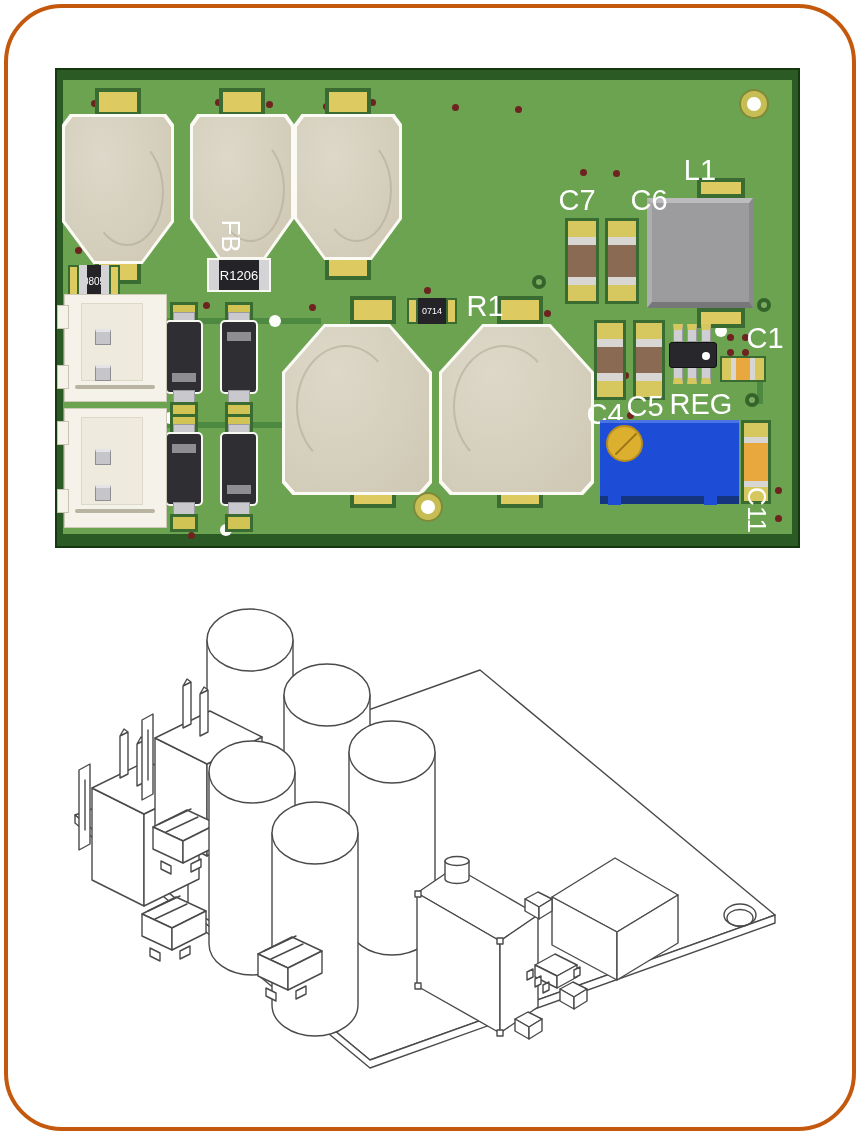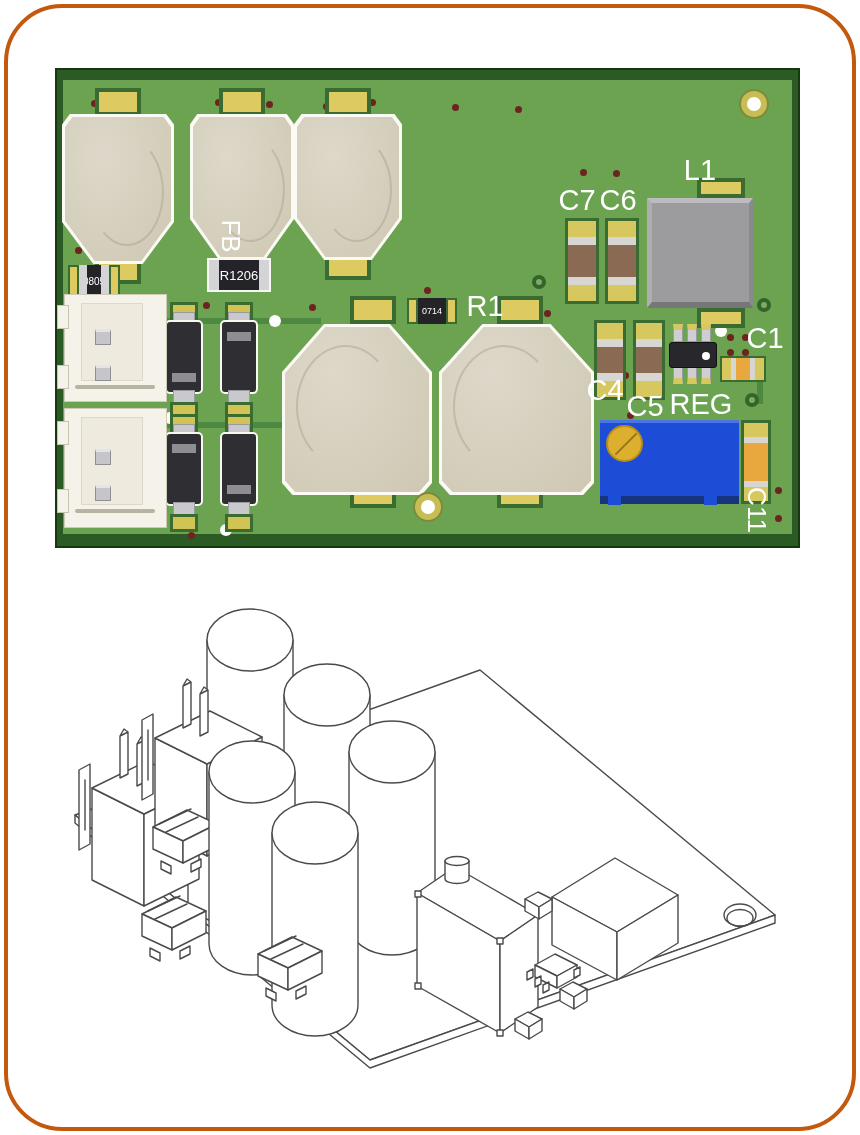--- a/index.html
+++ b/index.html
@@ -172,37 +172,37 @@
         <div class="y"></div>
       </div>
     <div class="bcap" style="left:548px;top:148px;width:34px;height:86px">
       <div class="y"></div>
         <div class="s"></div>
         <div class="br"></div>
         <div class="s"></div>
         <div class="y"></div>
       </div>
     <div class="lbl" style="left:500px;top:114px;width:40px;height:32px">C7</div>
-    <div class="lbl" style="left:541px;top:114px;width:40px;height:32px">C6</div>
+    <div class="lbl" style="left:572px;top:114px;width:40px;height:32px">C6</div>
 
     <div class="bcap" style="left:537px;top:250px;width:32px;height:80px">
       <div class="y"></div>
         <div class="s"></div>
         <div class="br"></div>
         <div class="s"></div>
         <div class="y"></div>
       </div>
     <div class="bcap" style="left:576px;top:250px;width:32px;height:80px">
       <div class="y"></div>
         <div class="s"></div>
         <div class="br"></div>
         <div class="s"></div>
         <div class="y"></div>
       </div>
-    <div class="lbl" style="left:528px;top:304px;width:40px;height:32px">C4</div>
+    <div class="lbl" style="left:528px;top:328px;width:40px;height:32px">C4</div>
     <div class="lbl" style="left:568px;top:320px;width:40px;height:32px">C5</div>
 
     <div class="regpin ytip-t" style="left:616px;top:254px"></div>
     <div class="regpin ytip-t" style="left:630px;top:254px"></div>
     <div class="regpin ytip-t" style="left:644px;top:254px"></div>
     <div class="regpin ytip-b" style="left:616px;top:296px"></div>
     <div class="regpin ytip-b" style="left:630px;top:296px"></div>
     <div class="regpin ytip-b" style="left:644px;top:296px"></div>
     <div class="regbody" style="left:612px;top:272px;width:48px;height:26px">
       <div class="regdot" style="right:6px;top:9px"></div>

